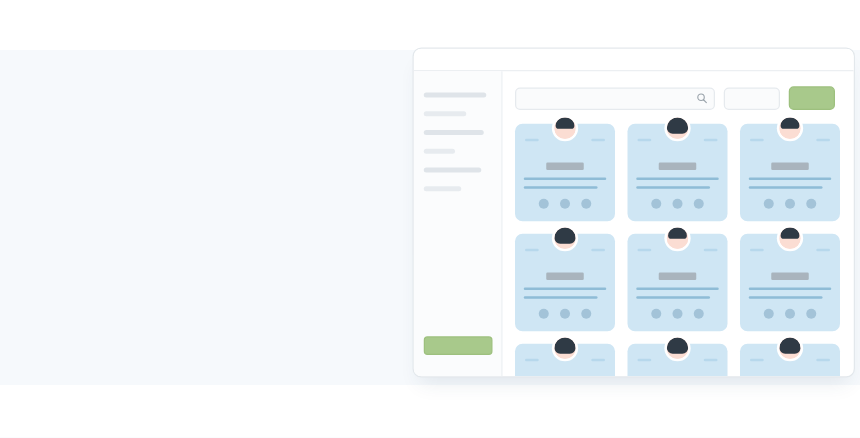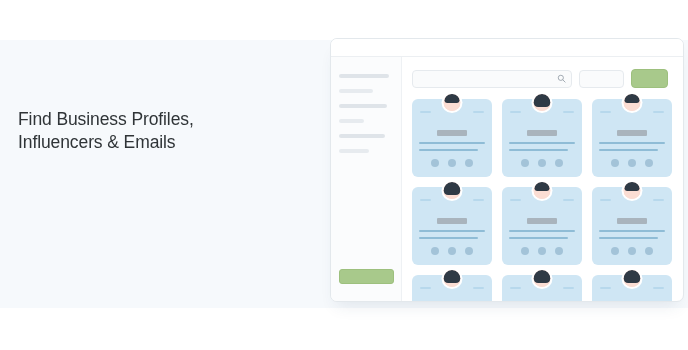--- a/index.html
+++ b/index.html
@@ -253,21 +253,20 @@
     border-radius: 50%;
     background: #a3c3d8;
   }
 </style>
 </head>
 <body>
 
 <div id="band"></div>
 
 <div id="copy">
-  <h1 id="headline">Find Business Profiles, Influencers &amp; Emails</h1>
 </div>
 
 <div id="window">
   <div id="titlebar"></div>
 
   <div id="winbody">
 
     <div id="sidebar">
       <div id="nav">
           <div class="nav-line" style="width: 50px;"></div>

